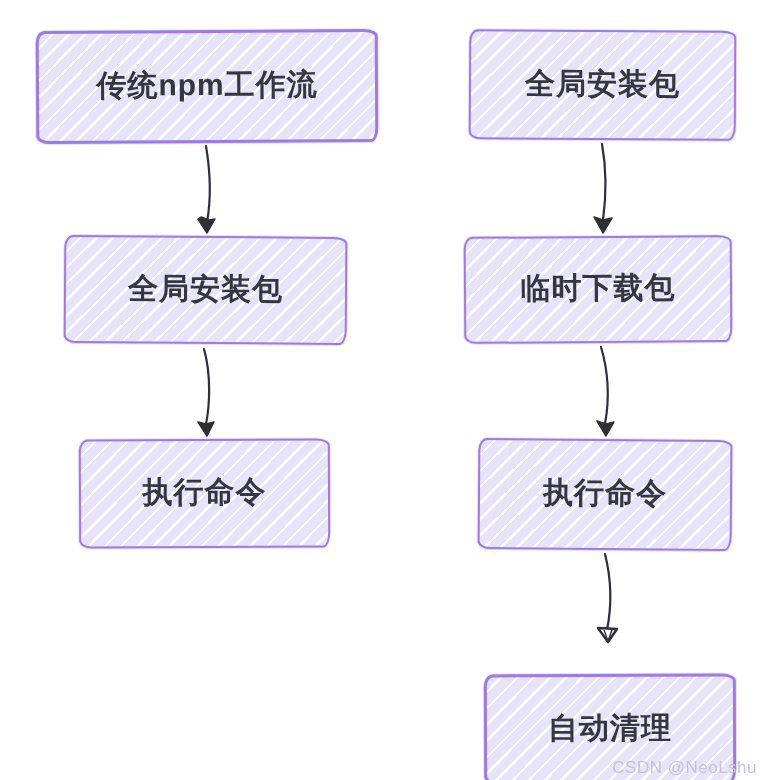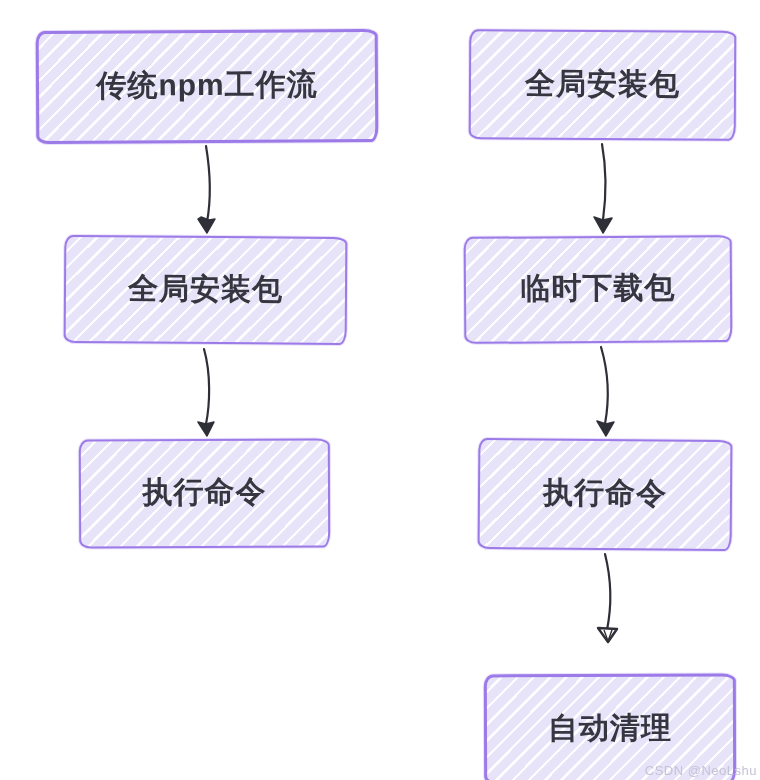--- a/index.html
+++ b/index.html
@@ -76,21 +76,21 @@
   }
   .arrow-head-inner {
     fill: none;
     stroke: var(--arrow, #2f2f38);
     stroke-width: 1.4;
   }
   #watermark {
     position: absolute;
     right: 3px;
     bottom: 2px;
-    font-size: 13px;
+    font-size: 17px;
     color: var(--watermark-text, #c5c3d6);
     letter-spacing: 0.5px;
   }
 </style>
 </head>
 <body>
 
 <div id="canvas">
 
   <div class="node n-l1">

